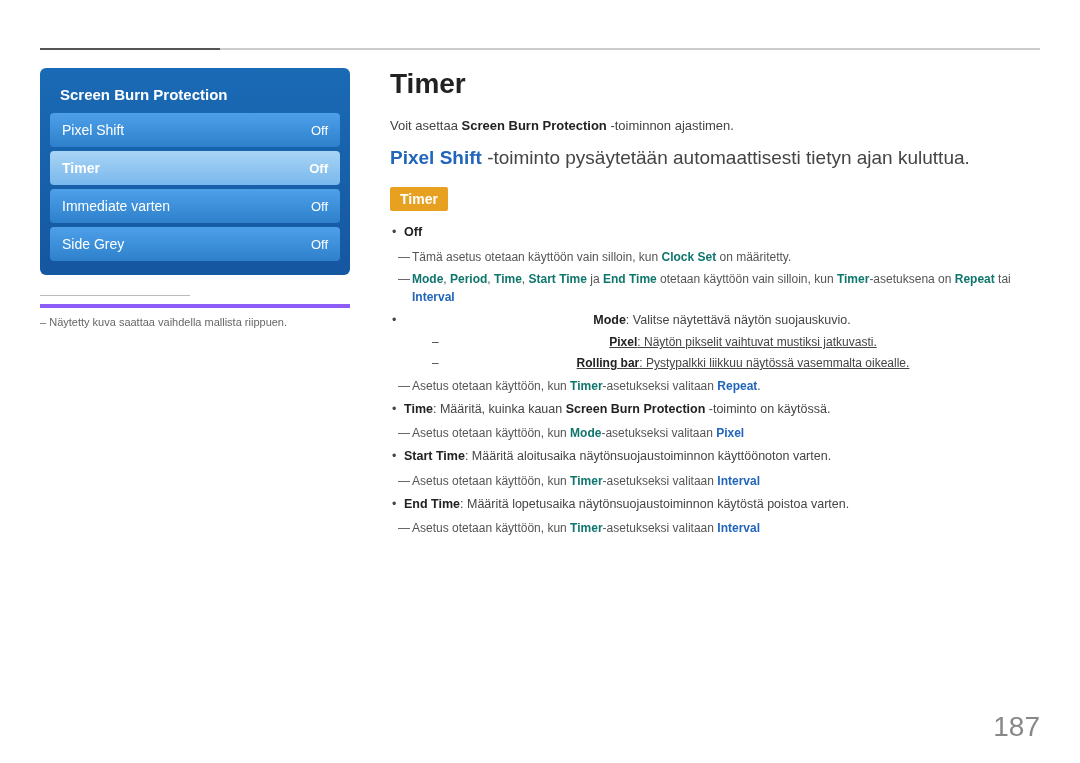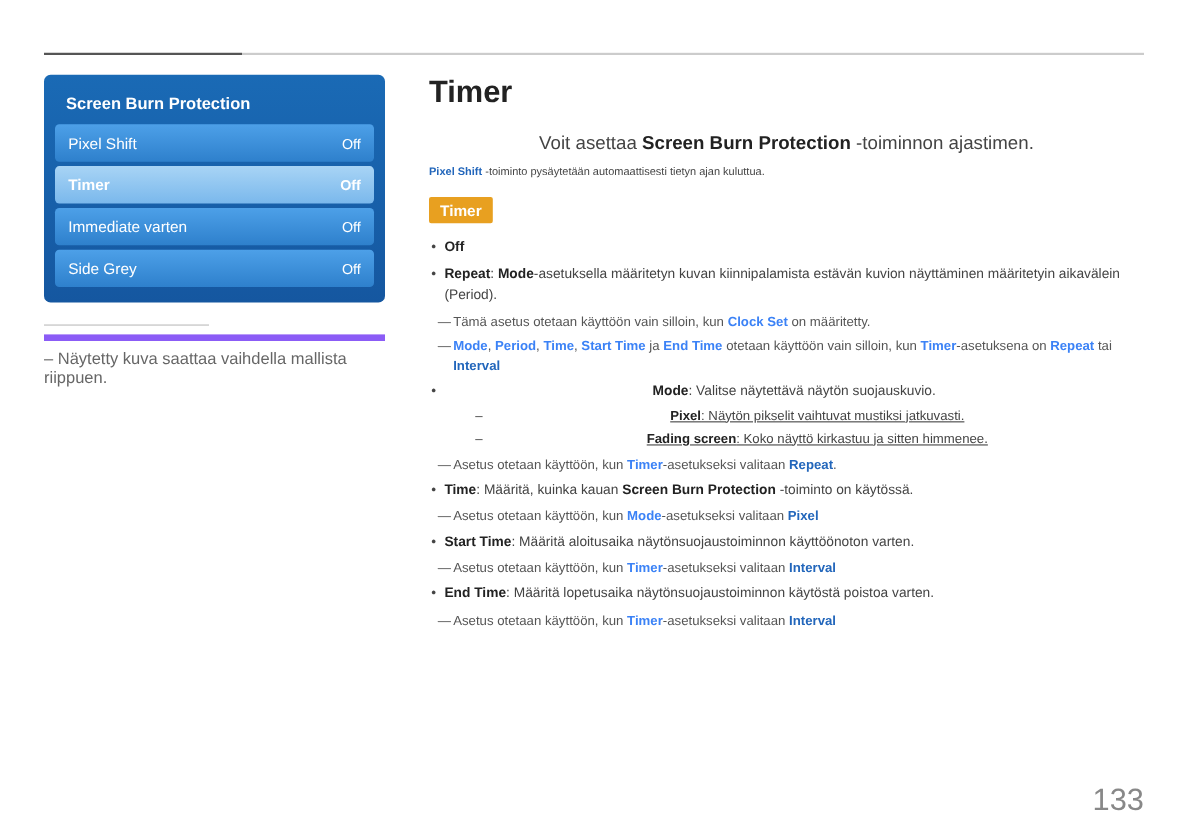--- a/index.html
+++ b/index.html
@@ -79,25 +79,25 @@
     .menu-item .item-label {
       color: #fff;
     }
 
     .menu-item .item-value {
       color: #fff;
       font-size: 13px;
     }
 
     .left-note {
-      font-size: 15px;
+      font-size: 11px;
       color: #666;
       margin-top: 8px;
       padding-top: 8px;
-      border-top: 6px solid #8b5cf6;
+      border-top: 4px solid #8b5cf6;
     }
 
     .left-note-line {
       width: 150px;
       height: 1px;
       background: #bbb;
       margin-bottom: 6px;
     }
 
     
@@ -109,34 +109,33 @@
     }
 
     .page-title {
       font-size: 28px;
       font-weight: bold;
       color: #222;
       margin-bottom: 16px;
     }
 
     .intro-text {
-      font-size: 17px;
+      font-size: 13px;
       color: #444;
       margin-bottom: 6px;
       line-height: 1.6;
-      text-align: center;
     }
 
     .intro-text strong {
       font-weight: bold;
       color: #222;
     }
 
     .pixel-shift-note {
-      font-size: 10px;
+      font-size: 19px;
       color: #444;
       margin-bottom: 14px;
       line-height: 1.6;
     }
 
     .pixel-shift-note strong {
       font-weight: bold;
       color: #2266bb;
     }
 
@@ -189,21 +188,21 @@
     }
 
     .sub-note::before {
       content: '—';
       position: absolute;
       left: 8px;
     }
 
     .sub-note strong, .sub-note b {
       font-weight: bold;
-      color: #3b82f6;
+      color: #0f766e;
     }
 
     .sub-list {
       list-style: none;
       padding-left: 28px;
       margin: 3px 0;
     }
 
     .sub-list li {
       position: relative;
@@ -279,38 +278,35 @@
   <p class="pixel-shift-note">
     <strong style="color:#2266bb;">Pixel Shift</strong> -toiminto pysäytetään automaattisesti tietyn ajan kuluttua.
   </p>
 
   <div class="section-header">Timer</div>
 
   <ul class="content-list">
     <li>
       <strong>Off</strong>
     </li>
-    <li>
-      <strong>Repeat</strong>: <strong>Mode</strong>-asetuksella määritetyn kuvan kiinnipalamista estävän kuvion näyttäminen määritetyin aikavälein (Period).
-    </li>
   </ul>
 
   <div class="sub-note">
     Tämä asetus otetaan käyttöön vain silloin, kun <strong>Clock Set</strong> on määritetty.
   </div>
   <div class="sub-note">
     <strong>Mode</strong>, <strong>Period</strong>, <strong>Time</strong>, <strong>Start Time</strong> ja <strong>End Time</strong> otetaan käyttöön vain silloin, kun <strong>Timer</strong>-asetuksena on <strong>Repeat</strong> tai <strong style="color:#2266bb;">Interval</strong>
   </div>
 
   <ul class="content-list" style="margin-top:5px;text-align:center;">
     <li>
       <strong>Mode</strong>: Valitse näytettävä näytön suojauskuvio.
       <ul class="sub-list">
         <li><strong>Pixel</strong>: Näytön pikselit vaihtuvat mustiksi jatkuvasti.</li>
-        <li><strong>Fading screen</strong>: Koko näyttö kirkastuu ja sitten himmenee.</li>
+        <li><strong>Rolling bar</strong>: Pystypalkki liikkuu näytössä vasemmalta oikealle.</li>
       </ul>
     </li>
   </ul>
 
 
   <div class="sub-note">
     Asetus otetaan käyttöön, kun <strong>Timer</strong>-asetukseksi valitaan <strong style="color:#2266bb;">Repeat</strong>.
   </div>
 
   <ul class="content-list" style="margin-top:5px;">
@@ -334,13 +330,13 @@
   <ul class="content-list" style="margin-top:5px;">
     <li>
       <strong>End Time</strong>: Määritä lopetusaika näytönsuojaustoiminnon käytöstä poistoa varten.
     </li>
   </ul>
   <div class="sub-note">
     Asetus otetaan käyttöön, kun <strong>Timer</strong>-asetukseksi valitaan <strong style="color:#2266bb;">Interval</strong>
   </div>
 </div>
 
-<div class="page-number">133</div>
+<div class="page-number">187</div>
 
 </body></html>

